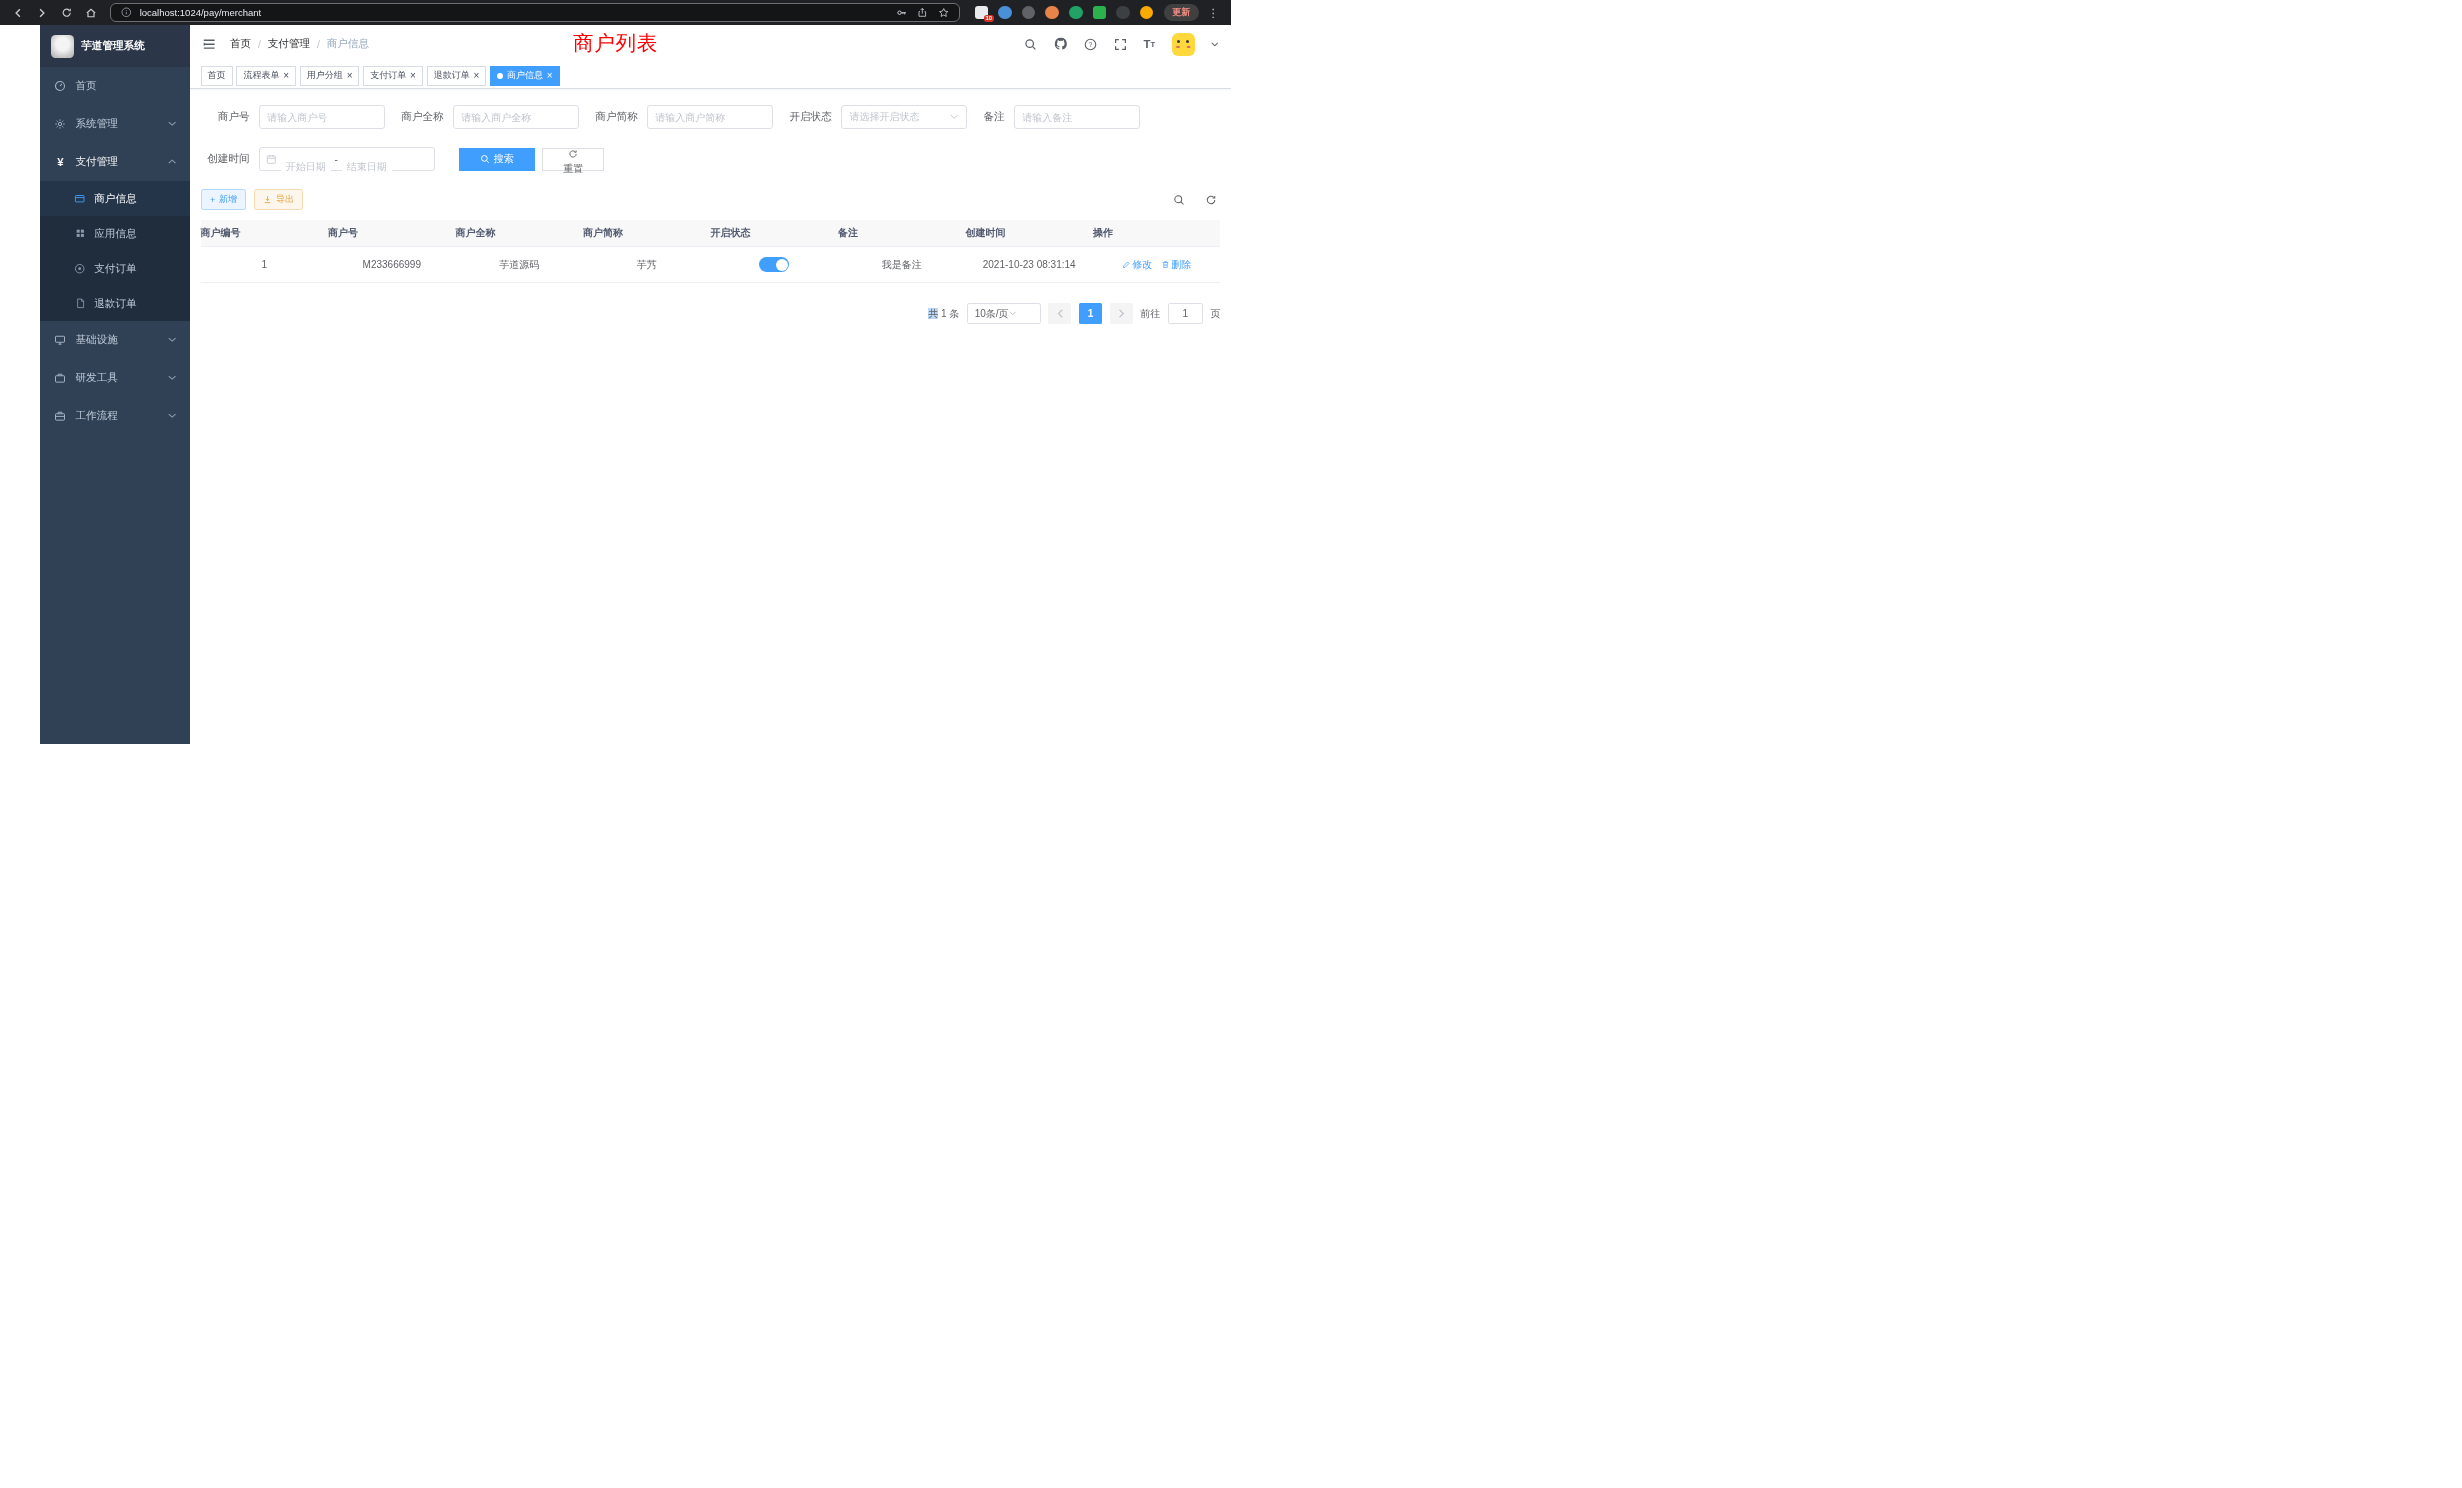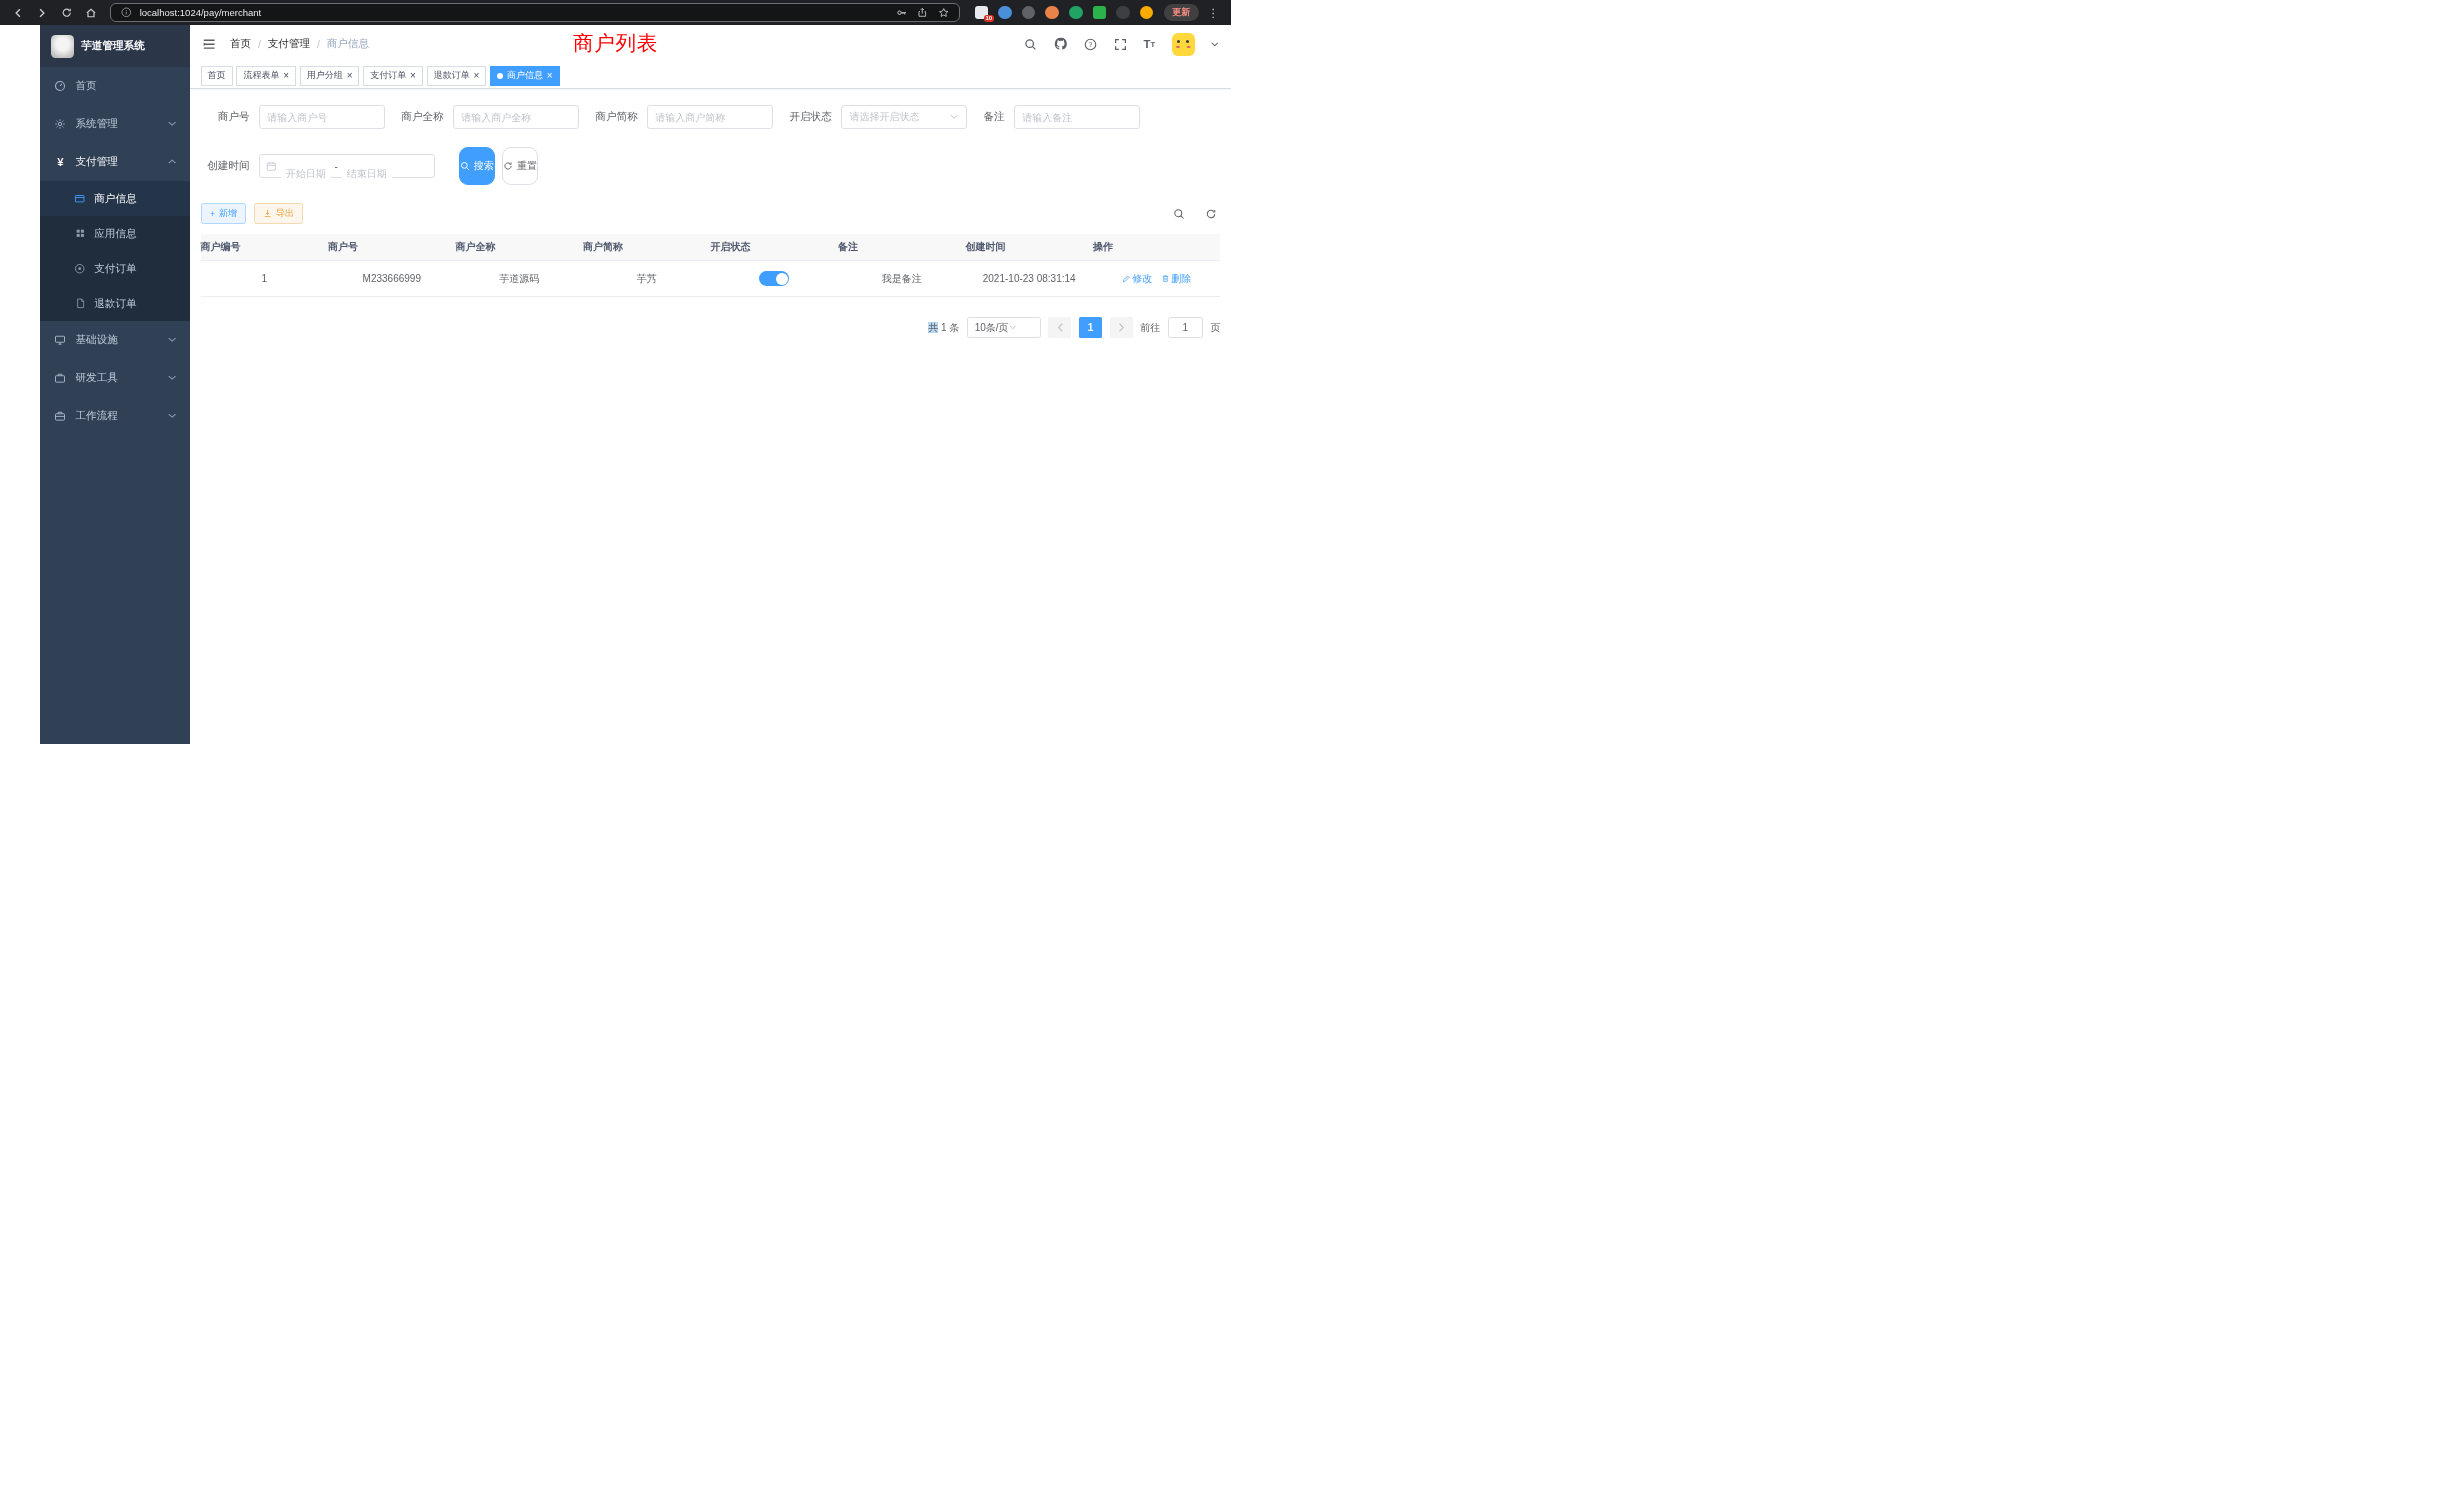--- a/index.html
+++ b/index.html
@@ -82,23 +82,23 @@
   .el-input input { border:none; outline:none; width:100%; font-size:10px; color:#606266; font-family:inherit; background:transparent; }
   .el-input input::placeholder { color:#c0c4cc; }
   .el-select { cursor:pointer; justify-content:space-between; }
   .el-select .placeholder { font-size:10px; color:#c0c4cc; }
   .el-select .sel-arrow { color:#c0c4cc; }
   .date-range { width:176px; height:24px; border:0.8px solid #dcdfe6; border-radius:3px; display:flex; align-items:center; padding:0 6.8px; gap:3.8px; color:#c0c4cc; }
   .date-range input { border:none; outline:none; width:50px; font-size:10px; color:#606266; text-align:center; font-family:Liberation Mono, monospace;margin-top:16px; }
   .date-range input::placeholder { color:#c0c4cc; }
   .date-range .range-sep { color:#606266; font-size:10px; }
 
-  .btn { height:38px; border-radius:9px; font-size:10px; display:inline-flex; align-items:center; gap:3.8px; padding:0 0; cursor:pointer; border:0.8px solid transparent; font-family:inherit; }
+  .btn { height:23px; border-radius:0; font-size:10px; display:inline-flex; align-items:center; gap:3.8px; padding:0 20px; cursor:pointer; border:0.8px solid transparent; font-family:inherit; }
   .btn-primary { background:#409EFF; color:#fff; border-color:#409EFF; margin-left:7.6px; }
-  .btn-default { background:#fff; color:#606266; border-color:#dcdfe6; margin-left:7.6px; }
+  .btn-default { background:#fff; color:#606266; border-color:#dcdfe6; margin-left:7.6px;flex-direction:column; }
   .btn-mini { height:21px; font-size:9px; padding:0 8.3px; border-radius:2.3px; }
   .btn-plain-primary { background:#ecf5ff; color:#409EFF; border-color:#b3d8ff; }
   .btn-plain-warning { background:#fdf6ec; color:#E6A23C; border-color:#f5dab1; }
 
   .toolbar-row { display:flex; align-items:center; gap:7.6px; margin-bottom:10px; }
   .toolbar-icons { margin-left:auto; display:flex; align-items:center; gap:20px; color:#606266; padding-right:3px; }
   .toolbar-icons .ti { cursor:pointer; }
 
   
   .table { width:100%; font-size:10px; color:#606266; }

